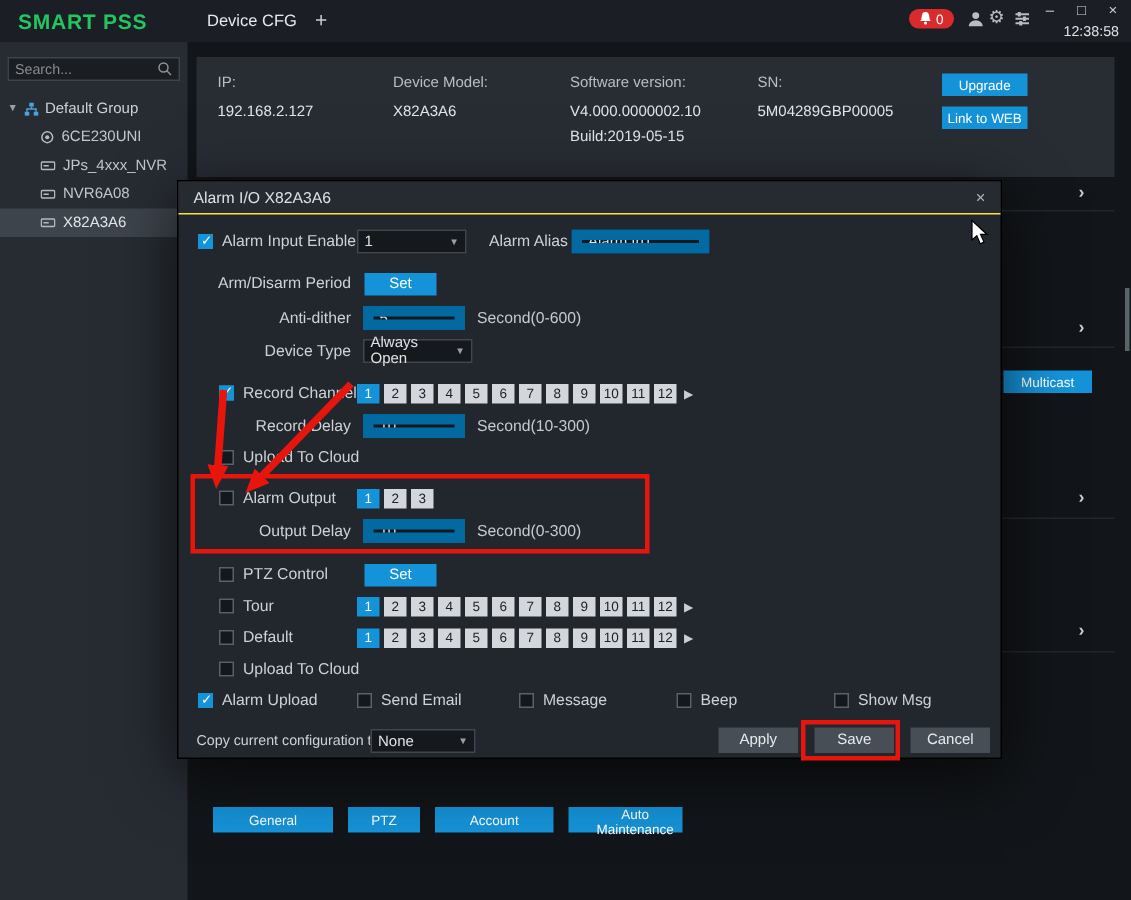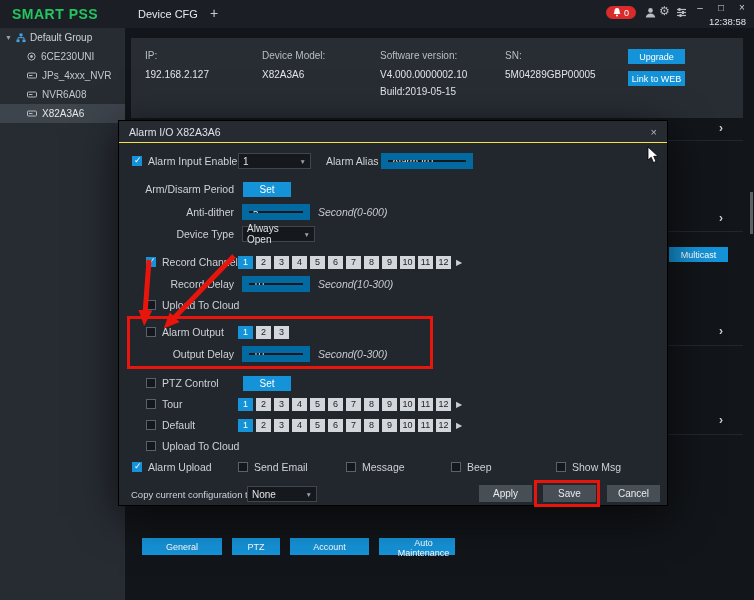--- a/index.html
+++ b/index.html
@@ -78,21 +78,21 @@
   .dd { height:16px; background:#15181c; border:1px solid #40464e; display:flex; align-items:center;
         padding:0 4px; color:#e0e3e6; font-size:10px; }
   .dd-caret { margin-left:auto; font-size:6.5px; color:#9aa0a6; }
   .set-btn { width:48px; height:15px; background:var(--accent-blue); color:#fff; border:0; font-size:10px;
              font-family:inherit; }
   .ch-strip { display:flex; }
   .ch { width:15px; height:13px; margin-right:3px; background:#d3d6da; color:#1c1f23; font-size:9px;
         display:flex; align-items:center; justify-content:center; }
   .ch.on { background:var(--accent-blue); color:#fff; }
   .more { color:#c9ced3; font-size:8px; margin-left:2px; }
-  .hint { margin-left:8px; color:#c6cacf;font-style:italic; }
+  .hint { margin-left:8px; color:#c6cacf; }
   .gray-btn { position:absolute; width:53px; height:17px; background:#474e56; color:#e8ebee; border:0;
               font-size:10px; font-family:inherit; top:1px; }
   .opt { position:absolute; top:50%; transform:translateY(-50%); display:flex; align-items:center; }
 
   
   .rect1 { position:absolute; left:127px; top:316px; width:306px; height:53px;
            border:3px solid var(--annotation-red); z-index:20; pointer-events:none; }
   .rect2 { position:absolute; left:534px; top:480px; width:66px; height:27px;
            border:3px solid var(--annotation-red); z-index:20; pointer-events:none; }
   .arrows { position:absolute; left:0; top:0; z-index:20; pointer-events:none; }
@@ -131,20 +131,27 @@
     </svg>
   <div class="winbtns">
     <span>–</span>
     <span>□</span>
     <span>×</span>
   </div>
   <div class="clock">12:38:58</div>
 </div>
 
 <div class="sidebar">
+  <div class="search-box">
+    <input placeholder="Search..." style="">
+    <svg width="10" height="10" viewBox="0 0 10 10">
+        <circle cx="4" cy="4" r="3" fill="none" stroke="#8d939a"></circle>
+        <line x1="6.2" y1="6.2" x2="9" y2="9" stroke="#8d939a"></line>
+      </svg>
+  </div>
   <div class="tree-group">
     <span class="caret">▼</span>
     <svg width="10" height="10" viewBox="0 0 10 10">
         <rect x="3.5" y="0.5" width="3" height="2.6" fill="#4aa3e0"></rect>
         <rect x="0.5" y="6.5" width="3" height="2.6" fill="#4aa3e0"></rect>
         <rect x="6.5" y="6.5" width="3" height="2.6" fill="#4aa3e0"></rect>
         <path d="M5 3.1v1.6M2 6.5V4.7h6v1.8" stroke="#4aa3e0" fill="none"></path>
       </svg>
     <span>Default Group</span>
   </div>

